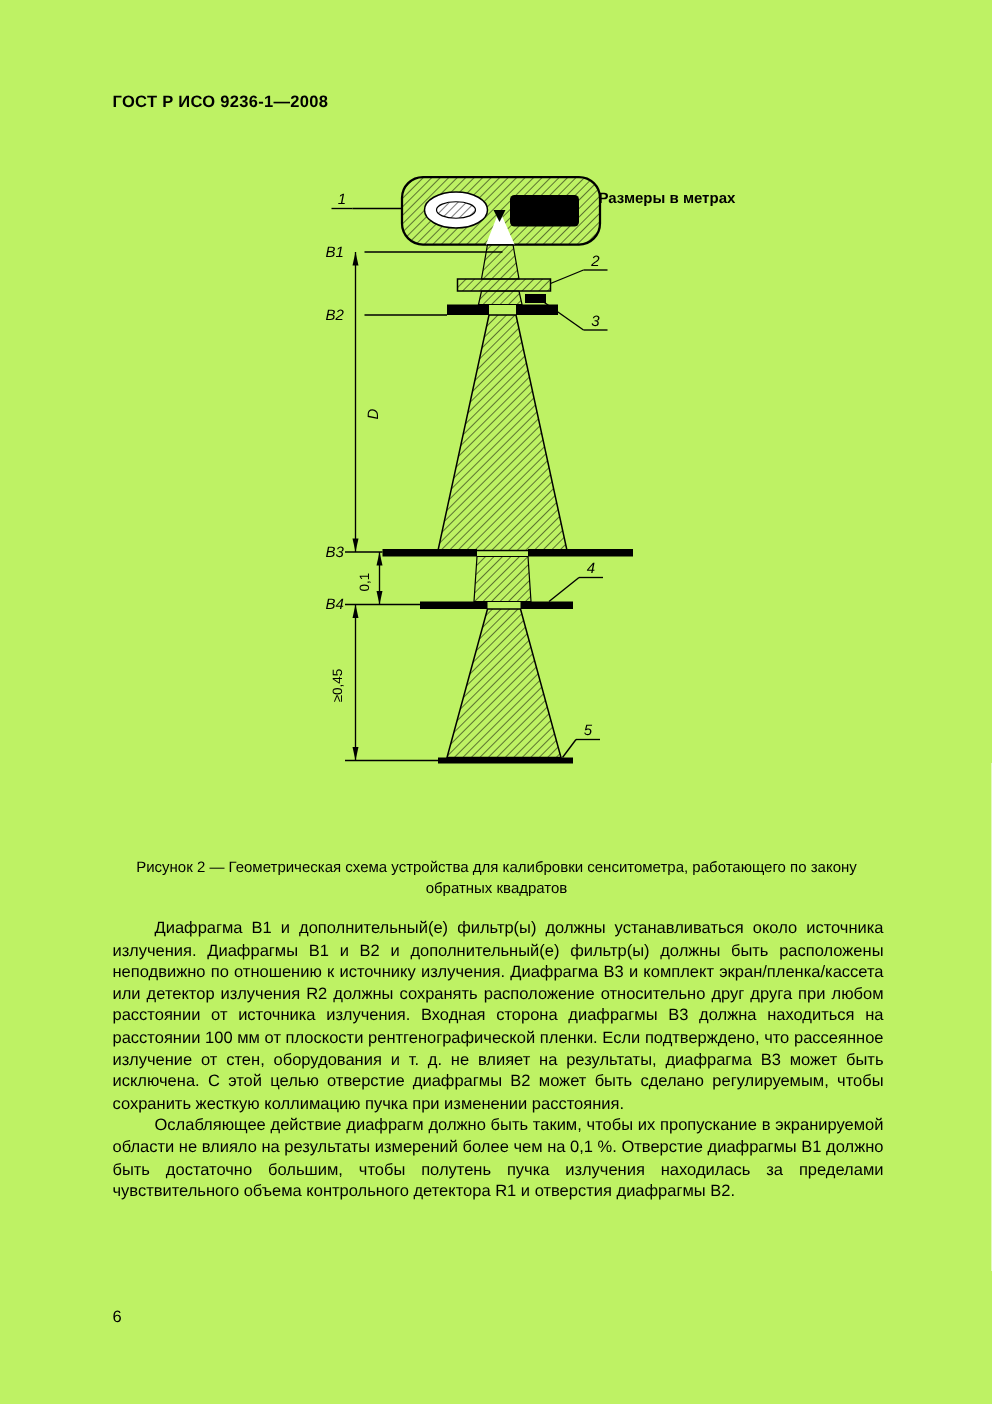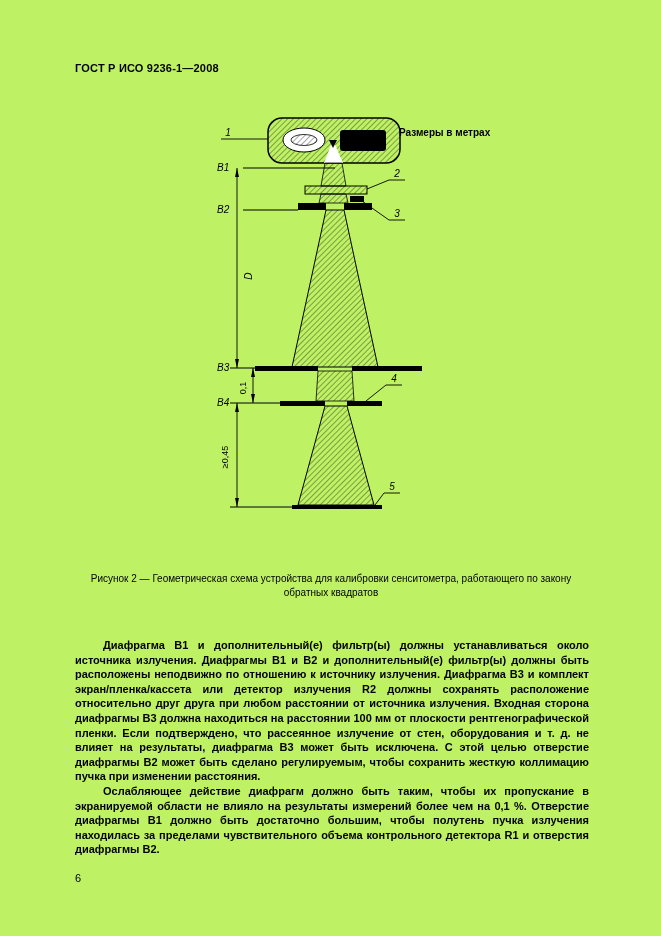--- a/index.html
+++ b/index.html
@@ -11,21 +11,21 @@
   .doc-header { position:absolute; left:75px; top:62px; font-size:11px; font-weight:bold; letter-spacing:0.2px; }
   .units-note { position:absolute; left:399px; top:87px; font-size:10px; font-weight:bold;margin-top:40px; }
   .diagram { position:absolute; left:170px; top:100px; }
   .diagram text { font-family:"Liberation Sans", sans-serif; fill:#000; }
   .diagram .num { font-style:italic; font-size:10px; }
   .diagram .blabel { font-style:italic; font-size:10px; }
   .diagram .dimlbl { font-size:9px; }
   .diagram .dimlbl-i { font-style:italic; font-size:10px; }
   .caption { position:absolute; left:74px; top:529px; width:514px; text-align:center; font-size:9px; line-height:12.5px; }
   .fig-title { position:absolute; left:74px; top:572px; width:514px; text-align:center; font-size:10px; line-height:13.5px; }
-  .body-text { position:absolute; left:75px; top:638px; width:514px; font-size:11px; line-height:14.6px; text-align:justify;font-weight:bold; }
+  .body-text { position:absolute; left:75px; top:612px; width:514px; font-size:11px; line-height:14.6px; text-align:justify; }
   .body-text p { text-indent:28px; }
   .page-number { position:absolute; left:75px; top:872px; font-size:11px; }
 </style>
 </head>
 <body>
 
 <div class="page">
 
   <div class="doc-header">ГОСТ Р ИСО 9236-1—2008</div>
   <div class="units-note">Размеры в метрах</div>

